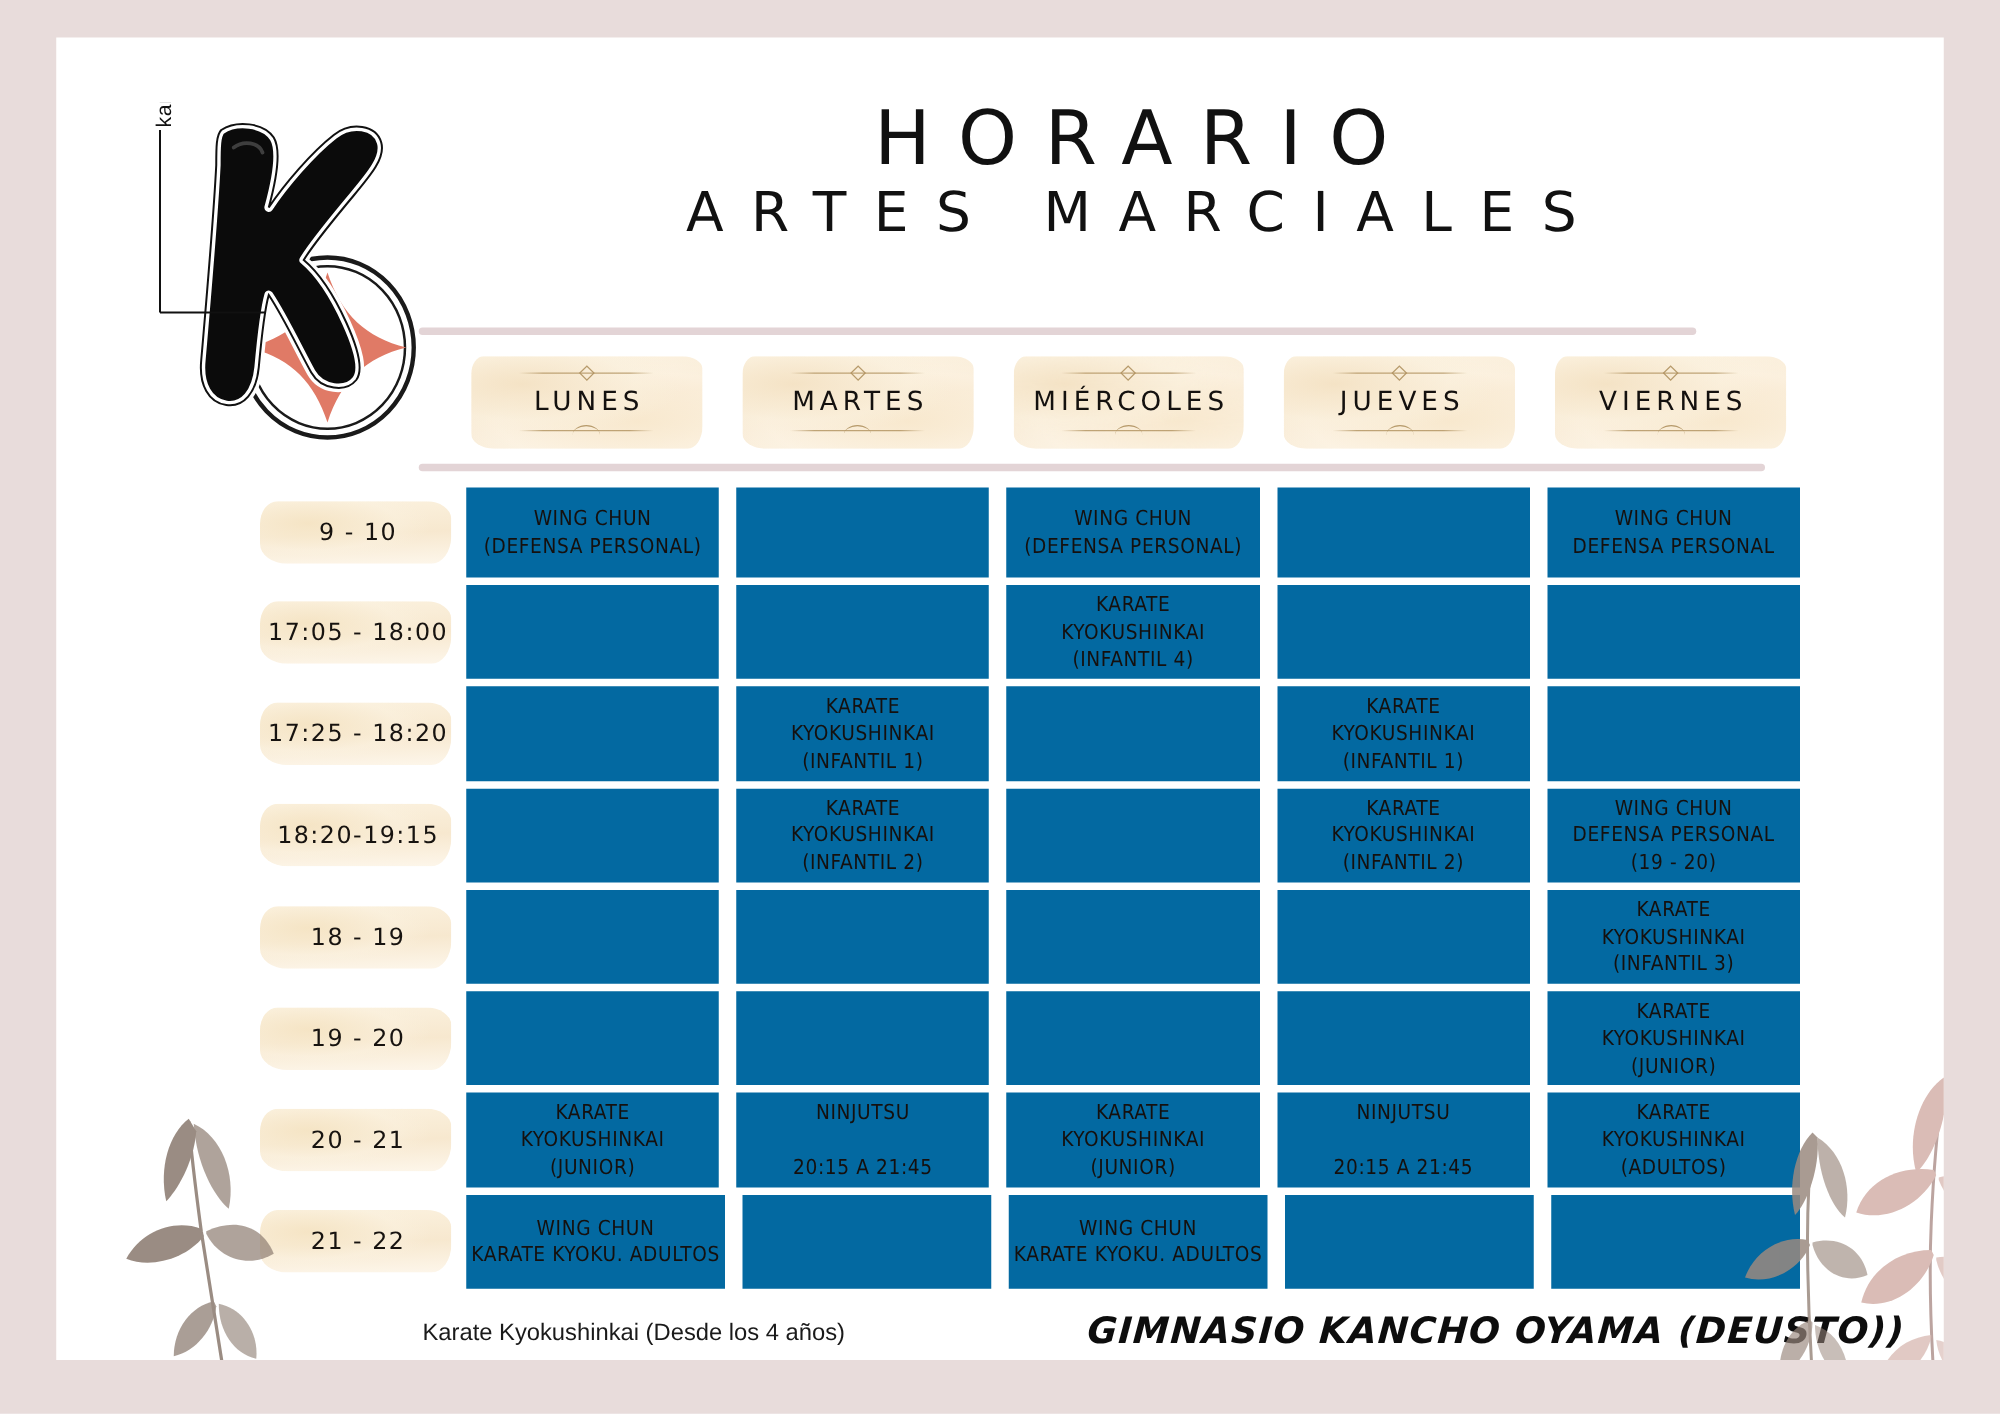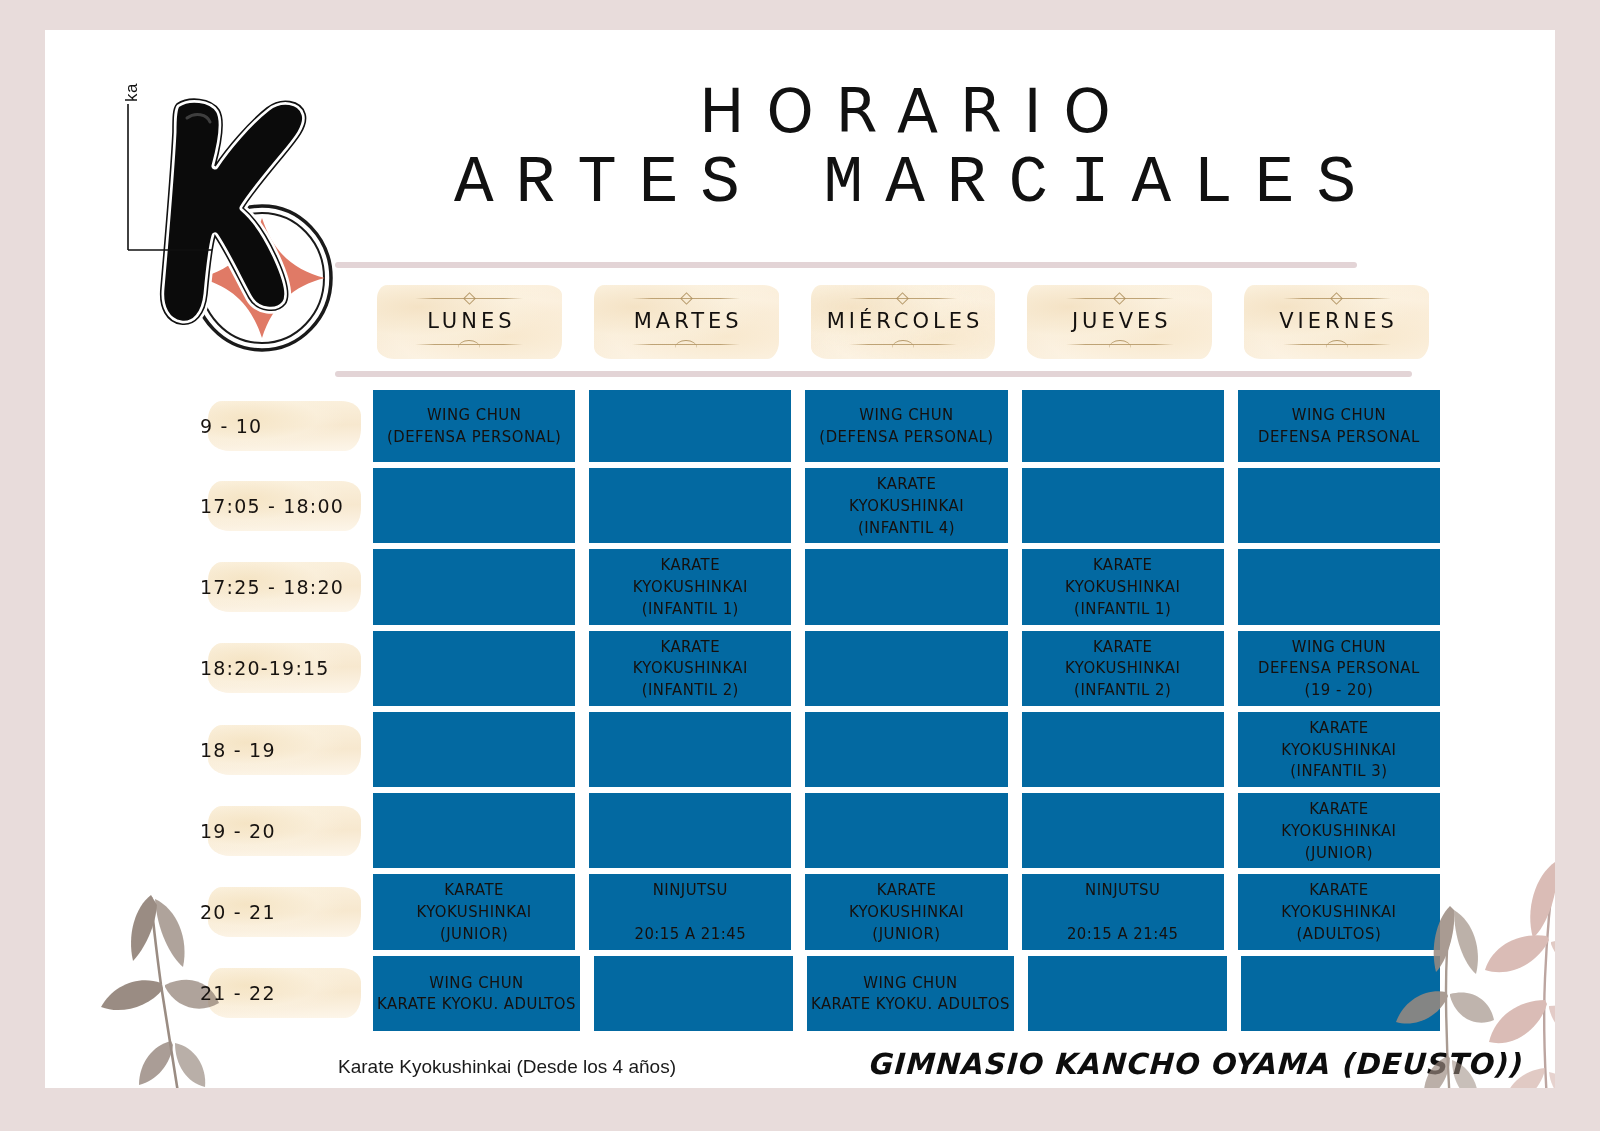--- a/index.html
+++ b/index.html
@@ -53,25 +53,24 @@
     color: #111111;
     white-space: nowrap;
   }
   #title-1 {
     font-size: 60px;
     letter-spacing: 22px;
     line-height: 1.12;
     text-indent: 22px;
   }
   #title-2 {
-    font-size: 66px;
+    font-size: 44px;
     letter-spacing: 22px;
     line-height: 1.18;
     text-indent: 22px;
-    font-family: Liberation Mono, monospace;
   }
 
   
   .divider {
     position: absolute;
     left: 290px;
     width: 1022px;
     height: 6px;
     background: #e3d4d6;
     border-radius: 3px;
@@ -155,21 +154,21 @@
     display: flex;
     align-items: stretch;
     margin-bottom: 6px;
   }
   .time-wrap {
     width: 173px;
     flex: 0 0 173px;
     position: relative;
     display: flex;
     align-items: center;
-    justify-content: flex-start;
+    justify-content: center;
   }
   .time-wash {
     position: absolute;
     left: 8px; right: 12px;
     top: 50%; height: 50px;
     margin-top: -25px;
     background:
       radial-gradient(ellipse 65% 60% at 25% 35%, rgba(245,228,196,.95), rgba(251,242,224,.45) 72%, rgba(255,255,255,0) 100%),
       linear-gradient(178deg, #fbf1de 0%, #f7e8cf 52%, #fdf6ea 100%);
     border-radius: 14px 20px 16px 22px / 18px 14px 22px 16px;

